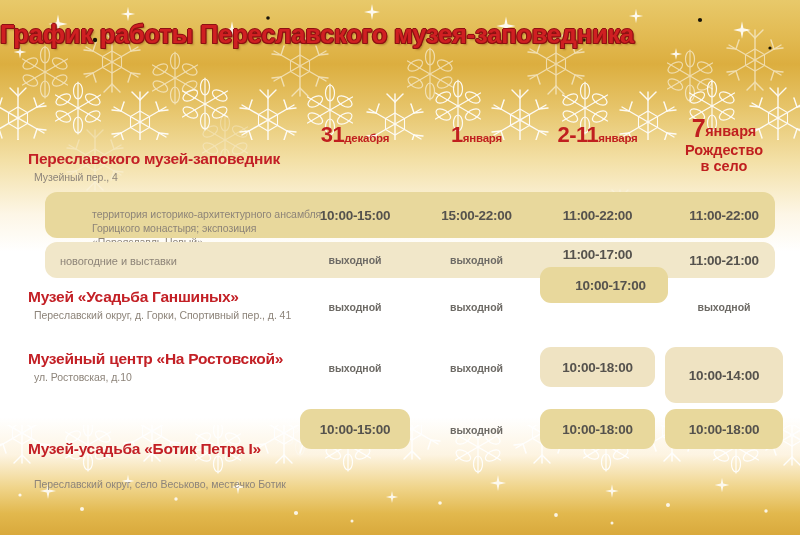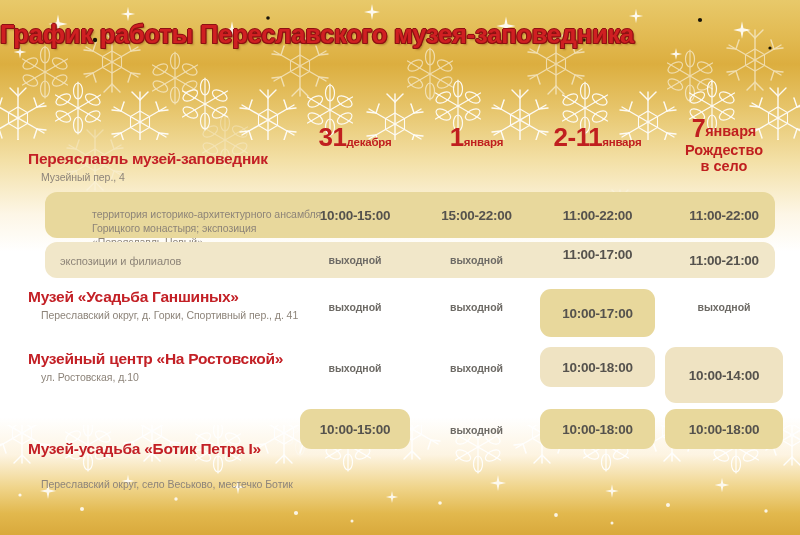--- a/index.html
+++ b/index.html
@@ -35,34 +35,34 @@
 
   
   
   .col1{left:300px;width:110px;}
   .col2{left:424px;width:105px;}
   .col3{left:540px;width:115px;}
   .col4{left:665px;width:118px;}
 
   .dates{position:absolute;top:112px;left:0;width:800px;height:72px;z-index:6;}
   .date-head{position:absolute;text-align:center;color:#c01f1f;}
-  .date-head .big{font-weight:bold;font-size:26px;letter-spacing:-.5px;}
+  .date-head .big{font-weight:bold;font-size:22px;letter-spacing:-.5px;}
   .date-head .sm{font-weight:bold;font-size:11.5px;letter-spacing:-.2px;}
   .date-head.xmas{top:2px;line-height:1.12;}
   .date-head.xmas .big{font-size:25px;vertical-align:-1px;}
   .date-head.xmas .sm2{font-weight:bold;font-size:14.5px;display:block;}
 
   
   .row{position:absolute;left:0;width:800px;z-index:6;}
   .m-name{
     position:absolute;left:28px;color:#c32026;font-weight:bold;
     font-size:15.5px;letter-spacing:-.25px;white-space:nowrap;
   }
   .m-addr{
-    position:absolute;left:41px;color:#8d847a;font-size:10.5px;
+    position:absolute;left:34px;color:#8d847a;font-size:10.5px;
     letter-spacing:-.05px;white-space:nowrap;
   }
 
   
   .band{position:absolute;left:45px;width:730px;border-radius:12px;}
   .band.dark{background:#e8d89c;}
   .band.light{background:#f1e7c9;}
   .band-label{
     position:absolute;left:60px;color:#8d8478;font-size:10.5px;line-height:1.32;
     letter-spacing:-.05px;
@@ -239,44 +239,44 @@
       <span class="big">2-11</span><span class="sm">января</span>
     </div>
     <div class="date-head xmas col4">
       <span class="big">7</span><span class="sm2" style="display:inline">января</span>
       <span class="sm2">Рождество</span>
       <span class="sm2">в село</span>
     </div>
   </div>
 
   <div class="row">
-    <div class="m-name" style="top:150px;">Переяславль музей-заповедник</div>
+    <div class="m-name" style="top:150px;">Переславского музей-заповедник</div>
     <div class="m-addr" style="top:171px;">Музейный пер., 4</div>
 
     <div class="band dark" style="top:192px;height:46px;"></div>
     <div class="band-label" style="top:208px;width:230px;margin-left:32px;">территория историко-архитектурного ансамбля Горицкого монастыря; экспозиция «Переяславль Новый»</div>
     <div class="val time col1" style="top:192px;height:46px;">10:00-15:00</div>
     <div class="val time col2" style="top:192px;height:46px;">15:00-22:00</div>
     <div class="val time col3" style="top:192px;height:46px;">11:00-22:00</div>
     <div class="val time col4" style="top:192px;height:46px;">11:00-22:00</div>
 
     <div class="band light" style="top:242px;height:36px;"></div>
-    <div class="band-label single" style="top:254px;width:230px;">экспозиции и филиалов</div>
+    <div class="band-label single" style="top:254px;width:230px;">новогодние и выставки</div>
     <div class="val off col1" style="top:242px;height:36px;">выходной</div>
     <div class="val off col2" style="top:242px;height:36px;">выходной</div>
     <div class="val time col3" style="top:242px;height:24px;">11:00-17:00</div>
     <div class="val time col4" style="top:242px;height:36px;">11:00-21:00</div>
   </div>
 
   <div class="row">
     <div class="m-name" style="top:288px;">Музей «Усадьба Ганшиных»</div>
     <div class="m-addr" style="top:309px;">Переславский округ, д. Горки, Спортивный пер., д. 41</div>
     <div class="val off col1" style="top:292px;height:30px;">выходной</div>
     <div class="val off col2" style="top:292px;height:30px;">выходной</div>
-    <div class="pill dark col3" style="top:289px;height:48px;">10:00-17:00</div>
+    <div class="pill dark col3" style="top:267px;height:36px;padding-left:13px;">10:00-17:00</div>
     <div class="val off col4" style="top:292px;height:30px;">выходной</div>
   </div>
 
   <div class="row">
     <div class="m-name" style="top:350px;">Музейный центр «На Ростовской»</div>
     <div class="m-addr" style="top:371px;">ул. Ростовская, д.10</div>
     <div class="val off col1" style="top:353px;height:30px;">выходной</div>
     <div class="val off col2" style="top:353px;height:30px;">выходной</div>
     <div class="pill light col3" style="top:347px;height:40px;">10:00-18:00</div>
     <div class="pill light col4" style="top:347px;height:56px;">10:00-14:00</div>

